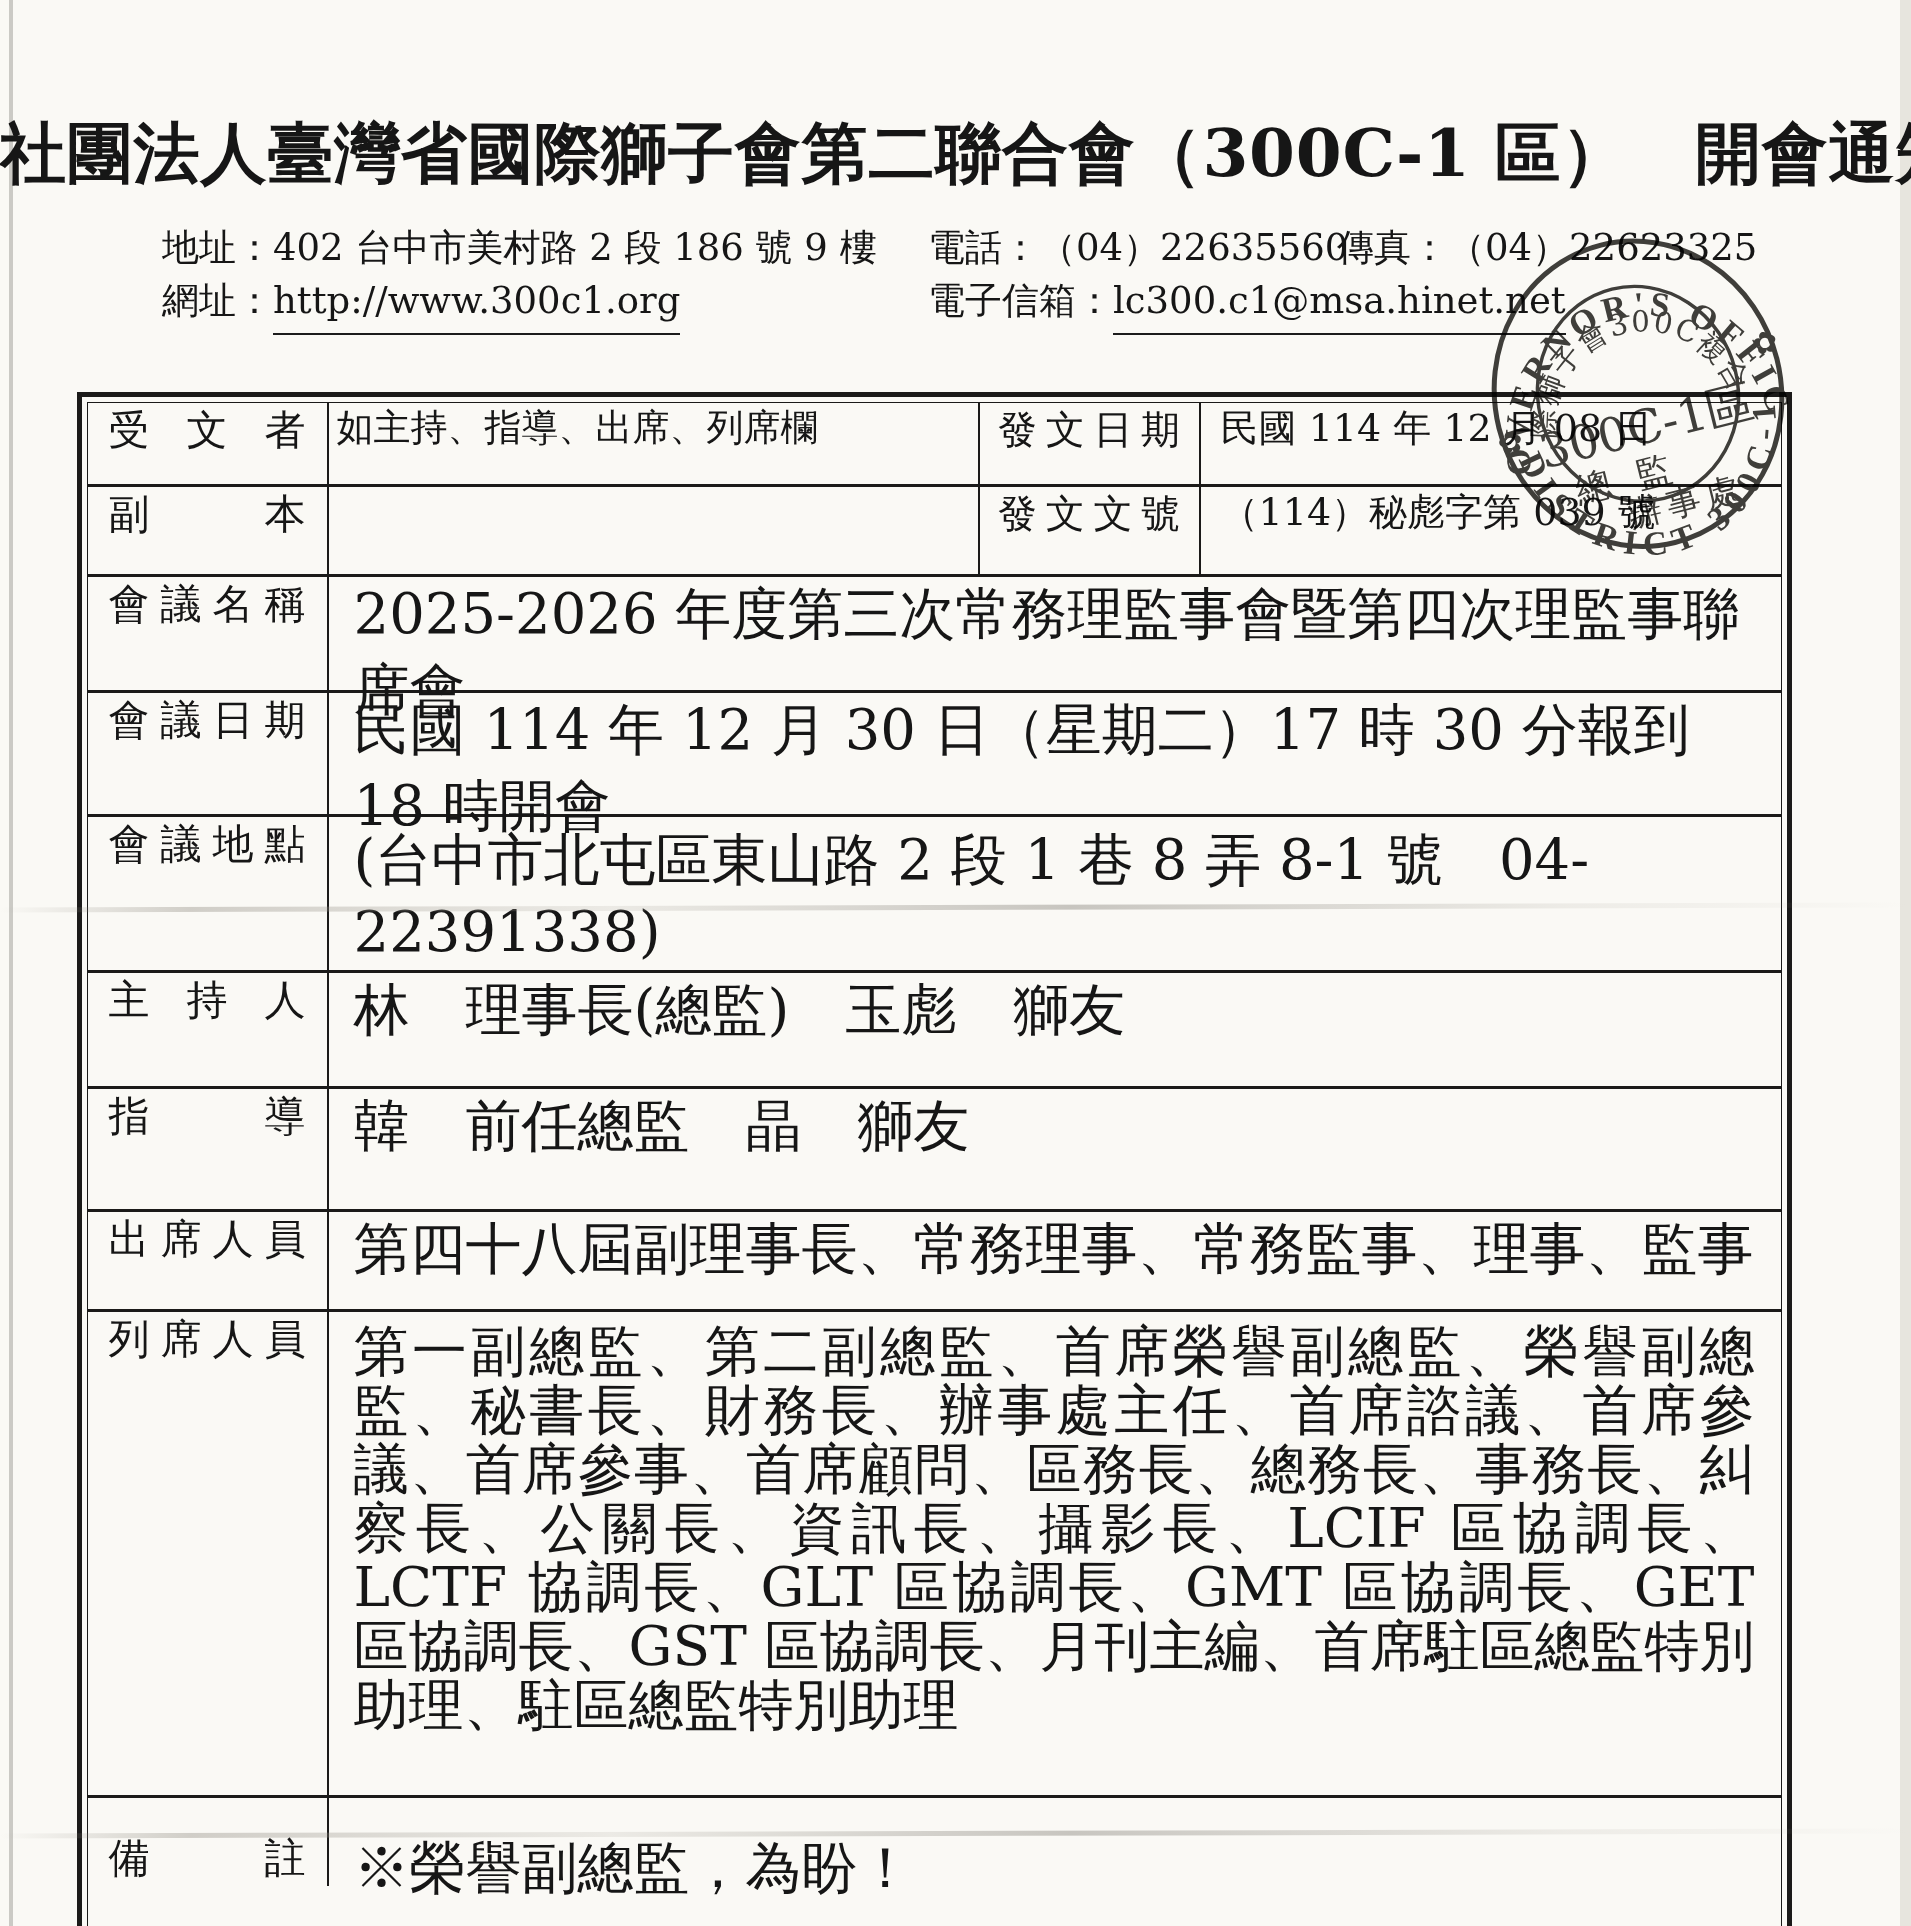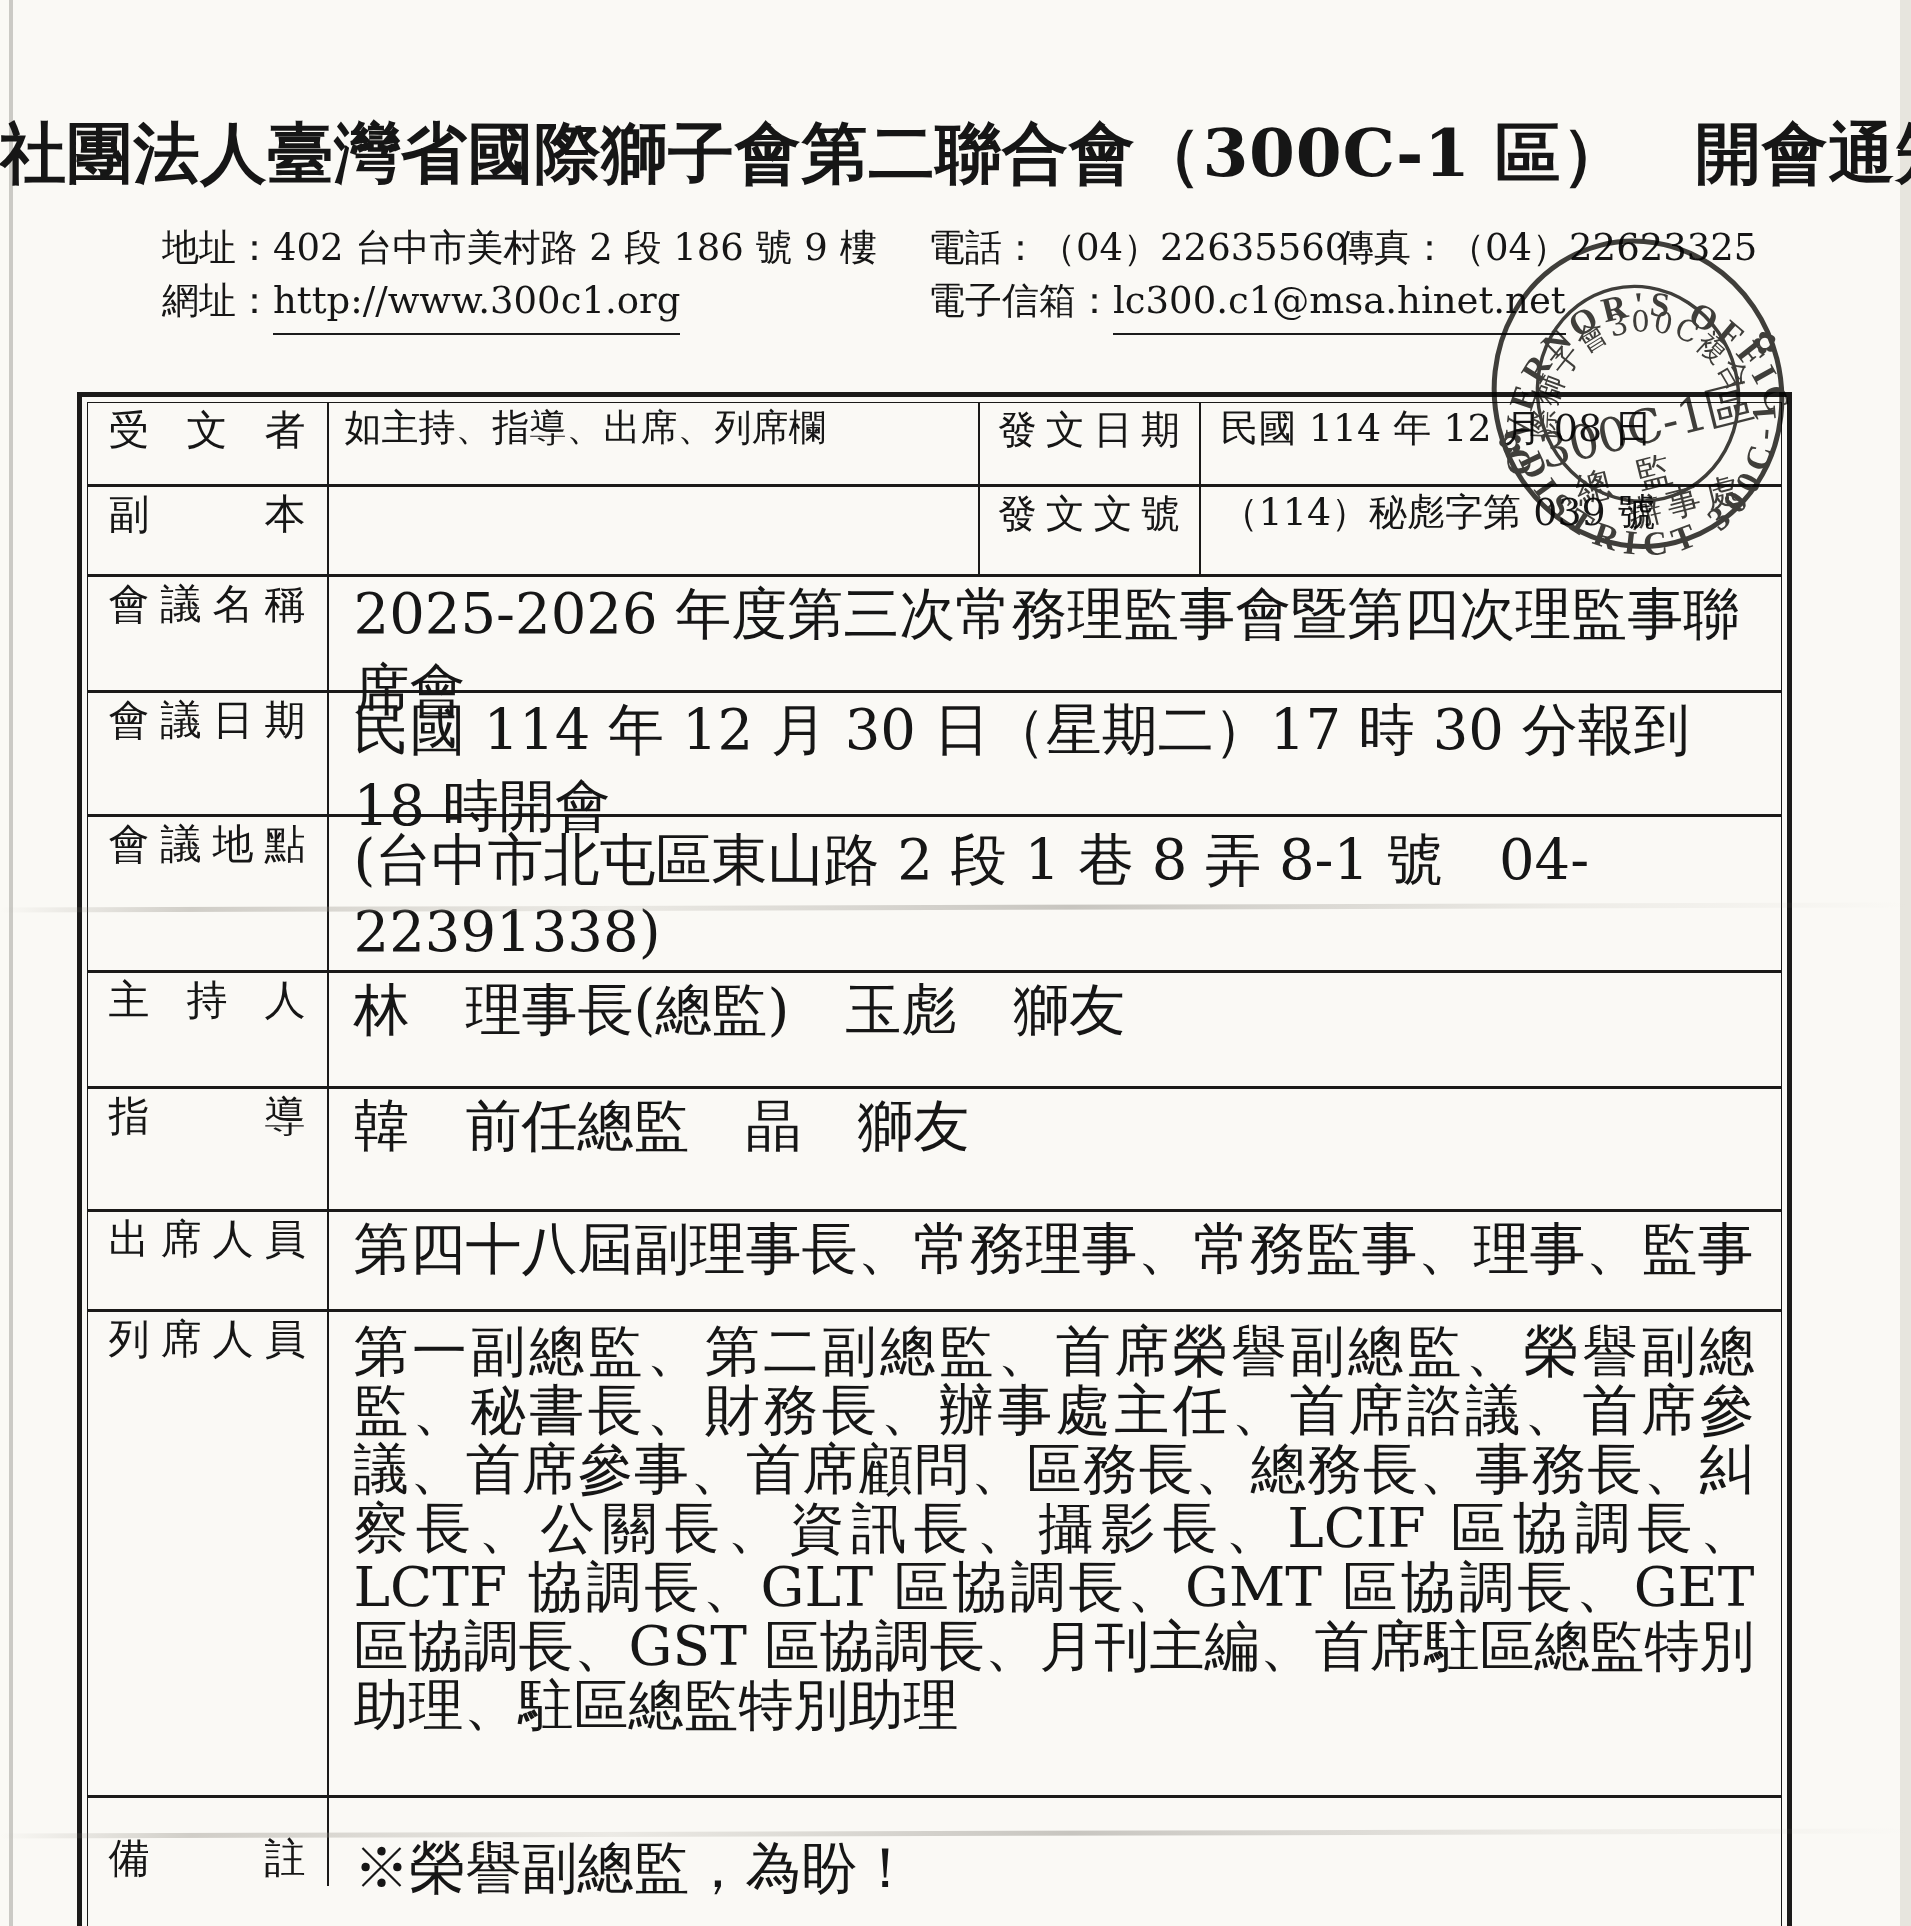--- a/index.html
+++ b/index.html
@@ -40,21 +40,21 @@
     border:5px solid #1b1a19; }
   .table-inner { position:absolute; left:4.6px; top:4.6px; right:4.6px; bottom:4.6px;
     border:1.9px solid #1b1a19; display:flex; flex-direction:column; }
   .row { display:flex; border-bottom:3.5px solid #1b1a19; flex:0 0 auto; }
   .r1 { height:84px; } .r2 { height:90px; } .r3 { height:116px; } .r4 { height:124px; }
   .r5 { height:156px; } .r6 { height:116px; } .r7 { height:123px; } .r8 { height:100px;font-family:Liberation Serif, serif; }
   .r9 { height:486px; } .r10 { height:192px; }
   .cell { display:flex; align-items:flex-start; }
   .cell-label { flex:0 0 241px; border-right:2.3px solid #1b1a19; padding:0 21px; }
   .cell-label span { width:100%; font-size:41px; text-align:justify; text-align-last:justify; }
-  .cell-c1  { flex:0 0 651px; border-right:2.3px solid #1b1a19; padding-left:16px; font-size:37px; }
+  .cell-c1  { flex:0 0 651px; border-right:2.3px solid #1b1a19; padding-left:8px; font-size:37px; }
   .cell-tag { flex:0 0 221px;  border-right:2.3px solid #1b1a19; padding:0 18.5px; }
   .cell-tag span { width:100%; font-size:39px; text-align:justify; text-align-last:justify; }
   .cell-val { flex:1 1 auto; padding-left:20px; font-size:38px; white-space:nowrap; }
   .cell-content { flex:1 1 auto; padding:0 27px 0 25px; font-size:56px; }
   .two-lines { flex-direction:column; align-items:flex-start; justify-content:center; gap:18.5px; }
   .cell-content.block { display:block; padding-top:10px; line-height:59px; text-align:justify; font-size:55px; }
   .top-align { align-items:flex-start; }
   .top-align .cell-label, .top-align .cell-content { align-items:flex-start; padding-top:33px; }
 </style>
 </head>

